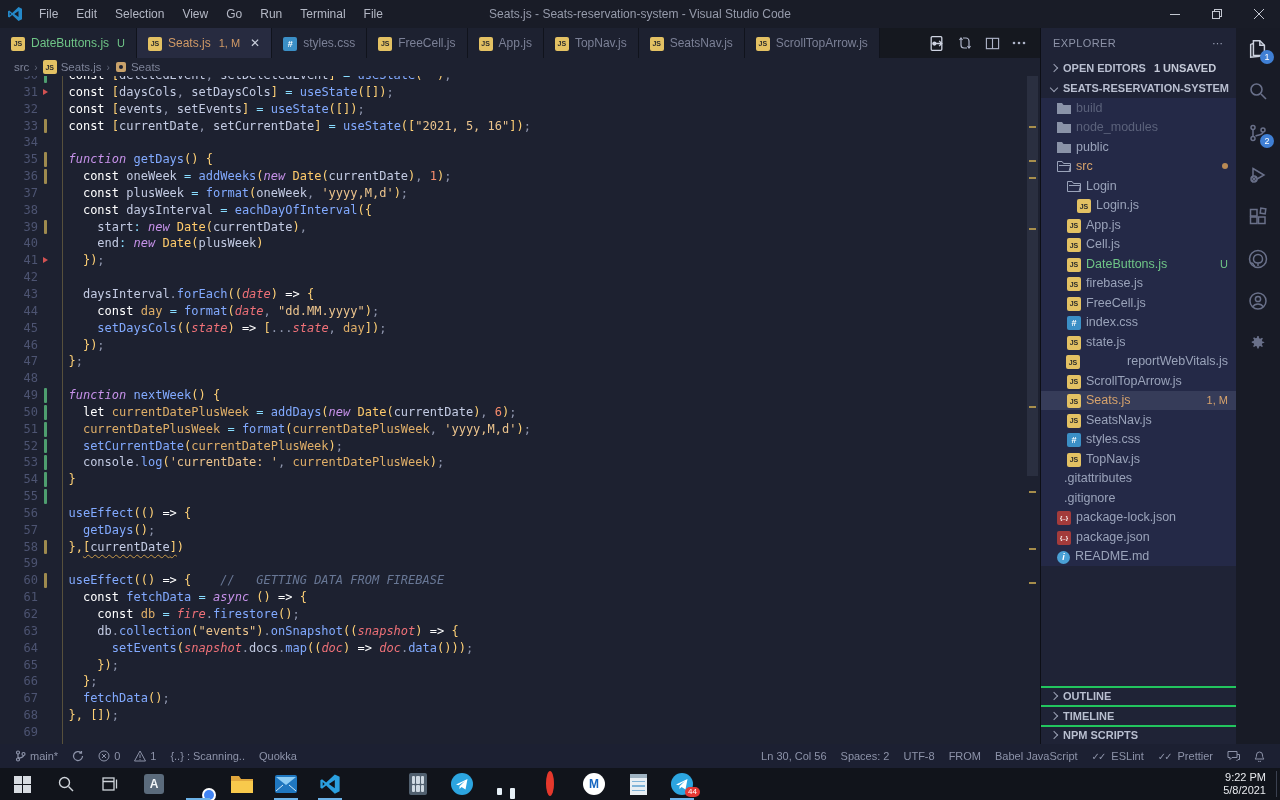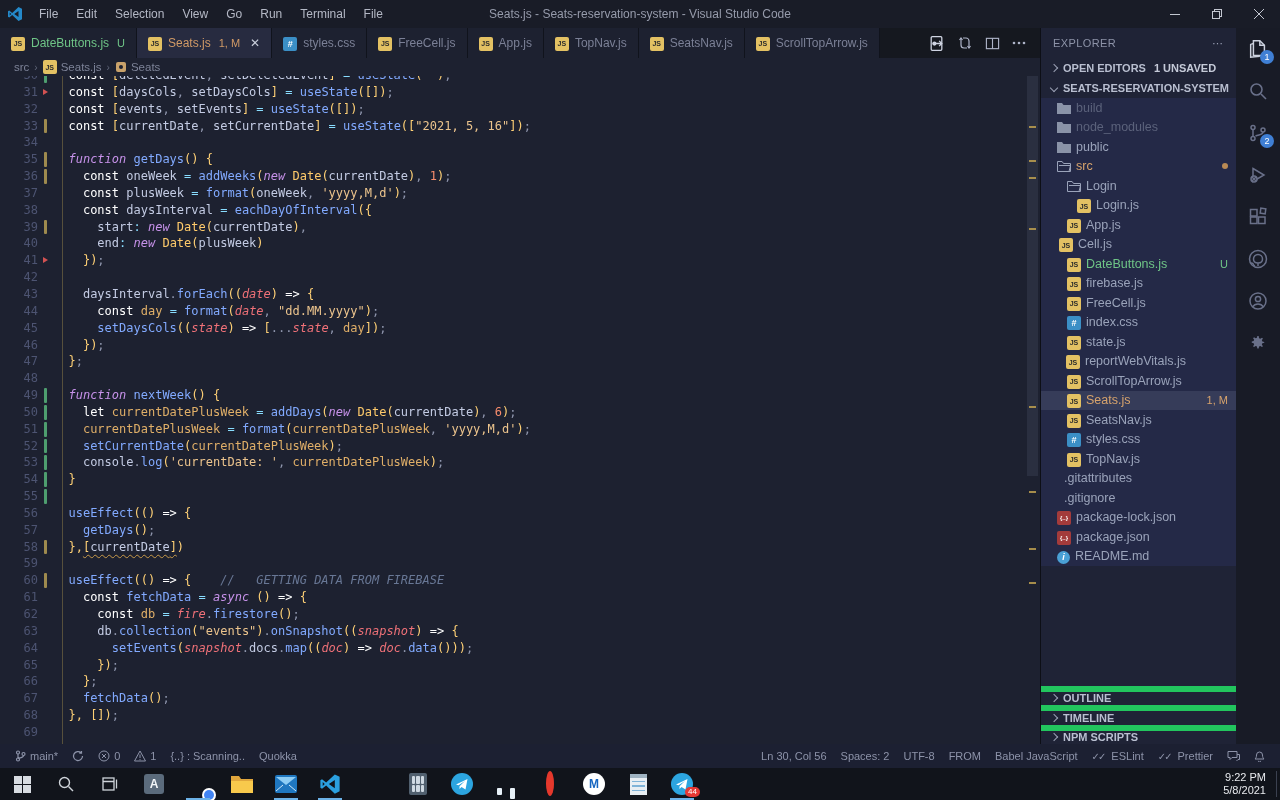--- a/index.html
+++ b/index.html
@@ -74,21 +74,21 @@
   .ti.accent .lab{color:#d7a36c;}
   .ti.added .lab{color:#6fc587;}
   .ti.selected{background:#363c59;}
   .ti.selected .lab{color:#d7a36c;}
   .ti .badge{margin-left:auto;font-size:11px;}
   .ti.added .badge{color:#6fc587;}
   .ti.selected .badge{color:#d7a36c;}
   .ti .dot{margin-left:auto;width:6px;height:6px;border-radius:50%;background:#b98a54;}
   .sb-bottom{margin-top:auto;}
   .sb-section{height:19.5px;display:flex;align-items:center;padding:0 6px;
-    font-size:11px;font-weight:bold;color:#b9bfd0;border-top:6px solid #22c55e;}
+    font-size:11px;font-weight:bold;color:#b9bfd0;border-top:2px solid #22c55e;}
   .cv{display:inline-block;width:6px;height:6px;border-right:1px solid #9aa0b4;
     border-bottom:1px solid #9aa0b4;flex-shrink:0;}
   .cv-r{transform:rotate(-45deg);margin:0 6px 0 4px;}
   .cv-d{transform:rotate(45deg);margin:0 6px 0 4px;}
 
   
   .fi{display:inline-flex;align-items:center;justify-content:center;width:14px;height:14px;
     border-radius:2px;font-size:7px;font-weight:bold;flex-shrink:0;font-family:"Liberation Sans",sans-serif;}
   .fi-js{background:#e3c163;color:#2b2b2b;}
   .fi-css{background:#3b8fc6;color:#fff;font-size:9px;}
@@ -385,21 +385,21 @@
             <span class="lab">Login</span>
           </div>
           <div class="ti" style="padding-left: 36px; text-align: center;">
             <span><span class="fi fi-js">JS</span></span>
             <span class="lab">Login.js</span>
           </div>
           <div class="ti" style="padding-left: 26px;">
             <span><span class="fi fi-js">JS</span></span>
             <span class="lab">App.js</span>
           </div>
-          <div class="ti" style="padding-left: 18px;">
+          <div class="ti" style="padding-left: 26px;">
             <span><span class="fi fi-js">JS</span></span>
             <span class="lab">Cell.js</span>
           </div>
           <div class="ti added" style="padding-left: 26px;">
             <span><span class="fi fi-js">JS</span></span>
             <span class="lab">DateButtons.js</span>
             <span class="badge">U</span>
           </div>
           <div class="ti" style="padding-left: 26px;">
             <span><span class="fi fi-js">JS</span></span>
@@ -410,21 +410,21 @@
             <span class="lab">FreeCell.js</span>
           </div>
           <div class="ti" style="padding-left: 26px;">
             <span><span class="fi fi-css">#</span></span>
             <span class="lab">index.css</span>
           </div>
           <div class="ti" style="padding-left: 26px;">
             <span><span class="fi fi-js">JS</span></span>
             <span class="lab">state.js</span>
           </div>
-          <div class="ti" style="padding-left: 25px;">
+          <div class="ti" style="padding-left: 25px; justify-content: space-between;">
             <span><span class="fi fi-js">JS</span></span>
             <span class="lab">reportWebVitals.js</span>
           </div>
           <div class="ti" style="padding-left: 26px;">
             <span><span class="fi fi-js">JS</span></span>
             <span class="lab">ScrollTopArrow.js</span>
           </div>
           <div class="ti selected" style="padding-left: 26px;">
             <span><span class="fi fi-js">JS</span></span>
             <span class="lab">Seats.js</span>

